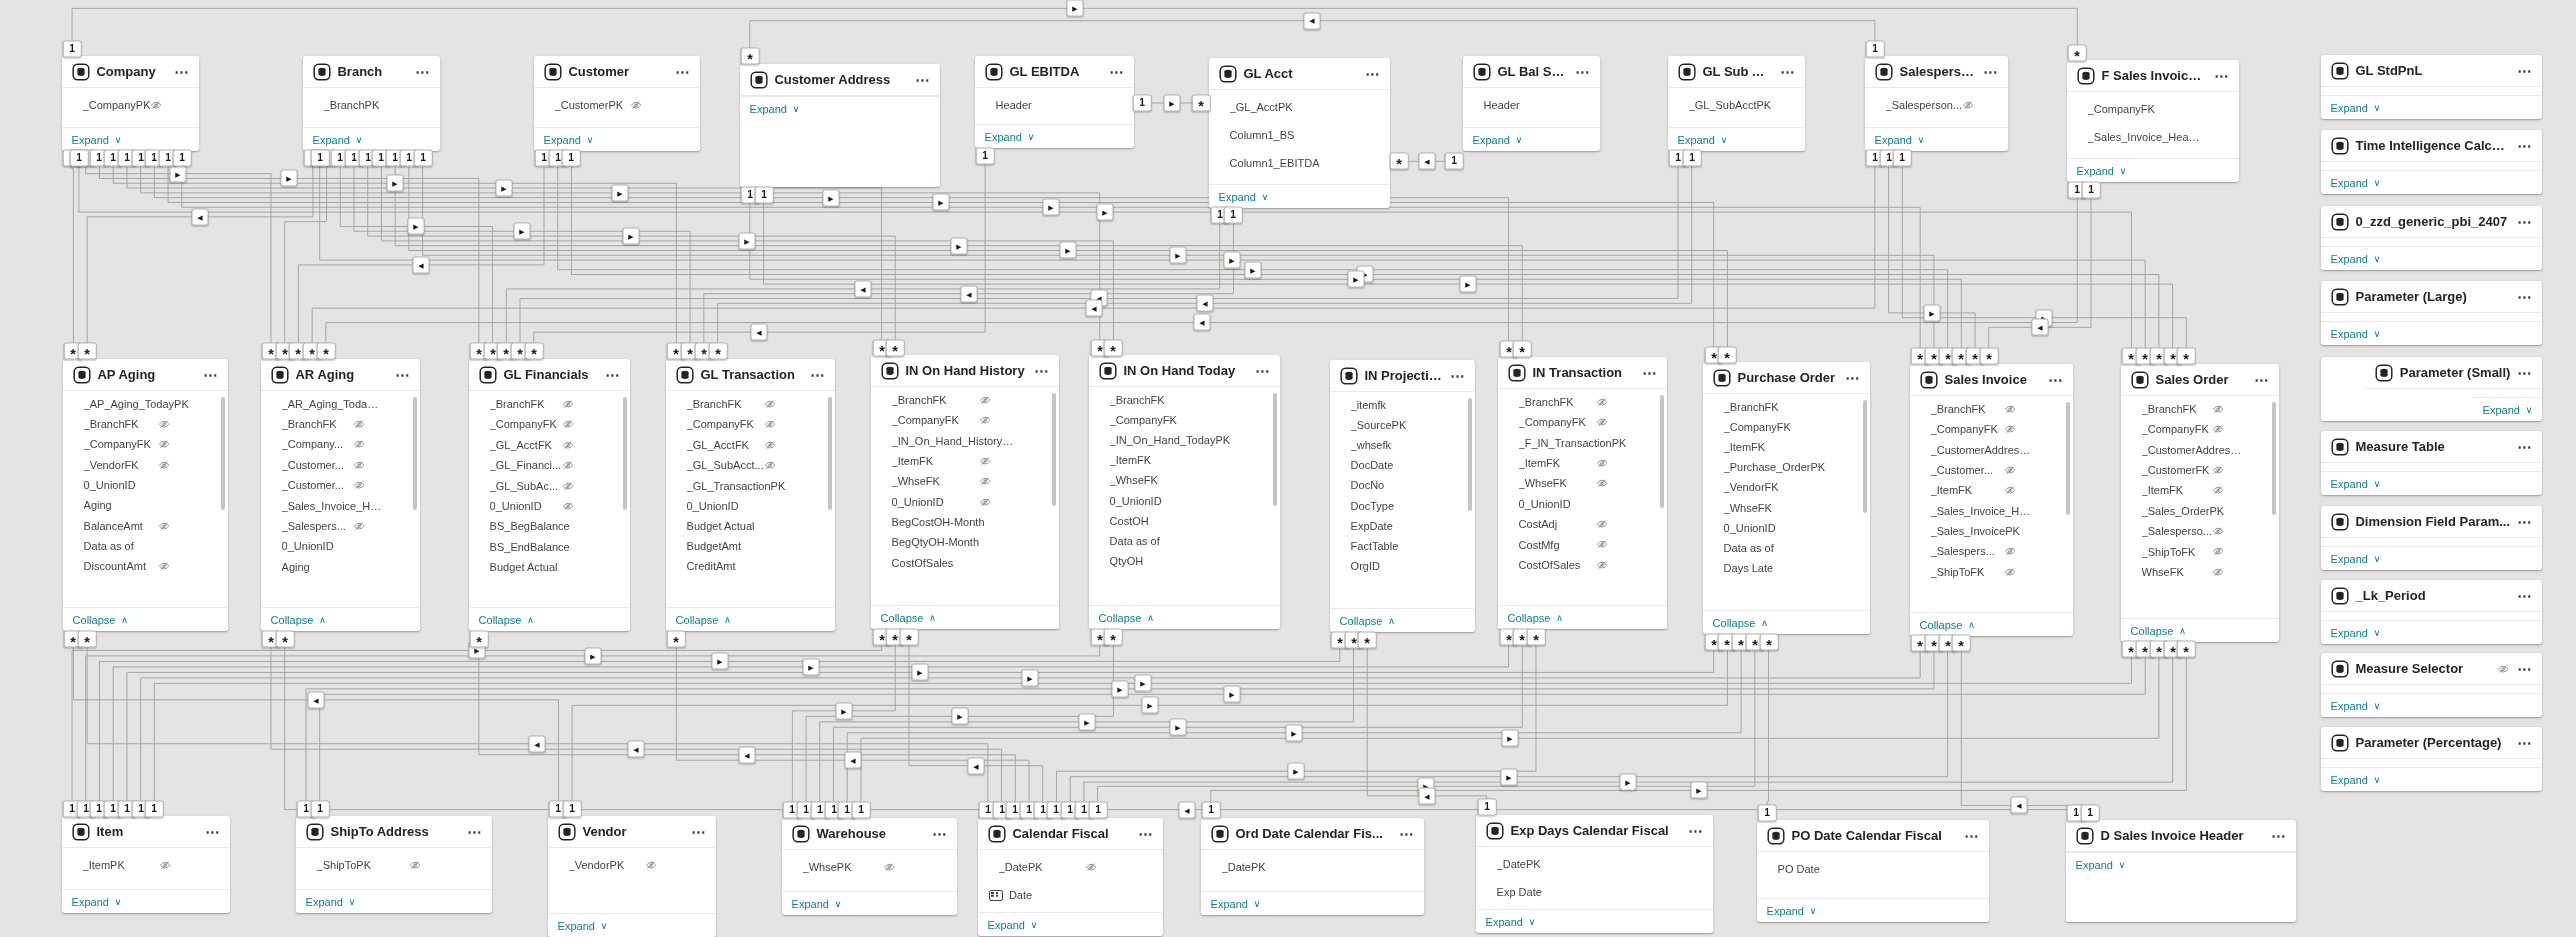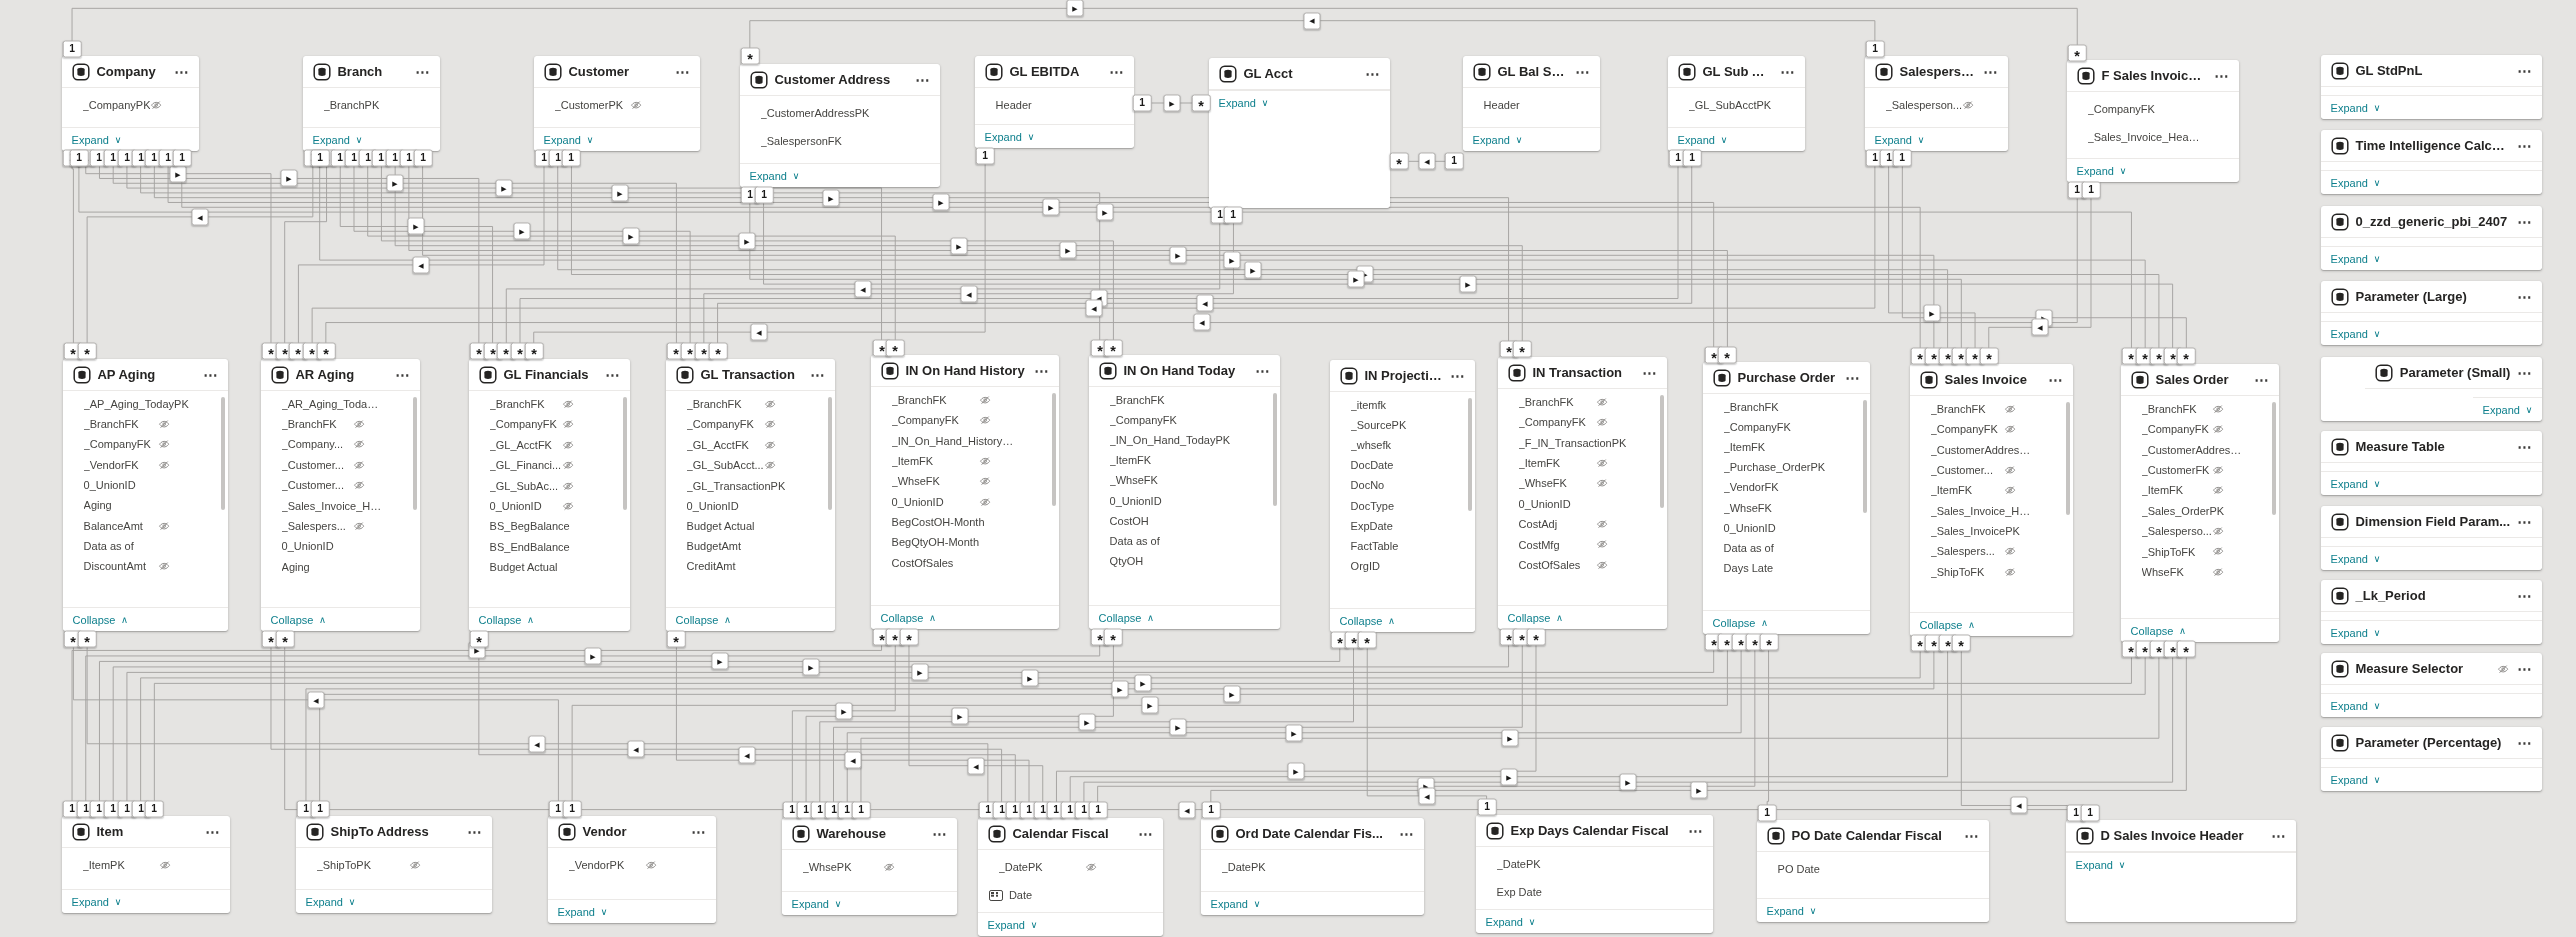--- a/index.html
+++ b/index.html
@@ -196,28 +196,20 @@
           <span class="dbic">
             <svg width="18" height="18" viewBox="0 0 24 24">
               <rect x="1.6" y="1.6" width="20.8" height="20.8" rx="6" fill="none" stroke="#252423" stroke-width="2"></rect>
               <ellipse cx="12" cy="8.6" rx="4.8" ry="2.2" fill="#252423"></ellipse>
               <path d="M7.2 8.6v6.4c0 1.3 2.1 2.3 4.8 2.3s4.8-1 4.8-2.3V8.6" fill="#252423"></path>
             </svg>
           </span>
           <span class="ttl">Customer Address</span>
           <span class="more">⋯</span>
         </div>
-        <div class="bod">
-          <div class="frow">
-            <span class="fname">_CustomerAddressPK</span>
-          </div>
-          <div class="frow">
-            <span class="fname">_SalespersonFK</span>
-          </div>
-        </div>
         <div class="ftr">
           <span class="lnk">Expand</span>
           <span class="chv">∨</span>
         </div>
       </div>
       <div class="card collapsed" style="left: 975px; top: 56px; width: 159px; height: 92px;">
         <div class="hdr">
           <span class="dbic">
             <svg width="18" height="18" viewBox="0 0 24 24">
               <rect x="1.6" y="1.6" width="20.8" height="20.8" rx="6" fill="none" stroke="#252423" stroke-width="2"></rect>
@@ -242,20 +234,31 @@
         <div class="hdr">
           <span class="dbic">
             <svg width="18" height="18" viewBox="0 0 24 24">
               <rect x="1.6" y="1.6" width="20.8" height="20.8" rx="6" fill="none" stroke="#252423" stroke-width="2"></rect>
               <ellipse cx="12" cy="8.6" rx="4.8" ry="2.2" fill="#252423"></ellipse>
               <path d="M7.2 8.6v6.4c0 1.3 2.1 2.3 4.8 2.3s4.8-1 4.8-2.3V8.6" fill="#252423"></path>
             </svg>
           </span>
           <span class="ttl">GL Acct</span>
           <span class="more">⋯</span>
+        </div>
+        <div class="bod">
+          <div class="frow">
+            <span class="fname">_GL_AcctPK</span>
+          </div>
+          <div class="frow">
+            <span class="fname">Column1_BS</span>
+          </div>
+          <div class="frow">
+            <span class="fname">Column1_EBITDA</span>
+          </div>
         </div>
         <div class="ftr">
           <span class="lnk">Expand</span>
           <span class="chv">∨</span>
         </div>
       </div>
       <div class="card collapsed" style="left: 1463px; top: 56px; width: 137px; height: 95px;">
         <div class="hdr">
           <span class="dbic">
             <svg width="18" height="18" viewBox="0 0 24 24">
@@ -1423,21 +1426,21 @@
                 <line x1="5" y1="19" x2="19" y2="5" stroke="#7a7876" stroke-width="1.6"></line>
               </svg>
             </span>
           </div>
         </div>
         <div class="ftr">
           <span class="lnk">Expand</span>
           <span class="chv">∨</span>
         </div>
       </div>
-      <div class="card collapsed" style="left: 548px; top: 816px; width: 168px; height: 107px;">
+      <div class="card collapsed" style="left: 548px; top: 816px; width: 168px; height: 121px;">
         <div class="hdr">
           <span class="dbic">
             <svg width="18" height="18" viewBox="0 0 24 24">
               <rect x="1.6" y="1.6" width="20.8" height="20.8" rx="6" fill="none" stroke="#252423" stroke-width="2"></rect>
               <ellipse cx="12" cy="8.6" rx="4.8" ry="2.2" fill="#252423"></ellipse>
               <path d="M7.2 8.6v6.4c0 1.3 2.1 2.3 4.8 2.3s4.8-1 4.8-2.3V8.6" fill="#252423"></path>
             </svg>
           </span>
           <span class="ttl">Vendor</span>
           <span class="more">⋯</span>

